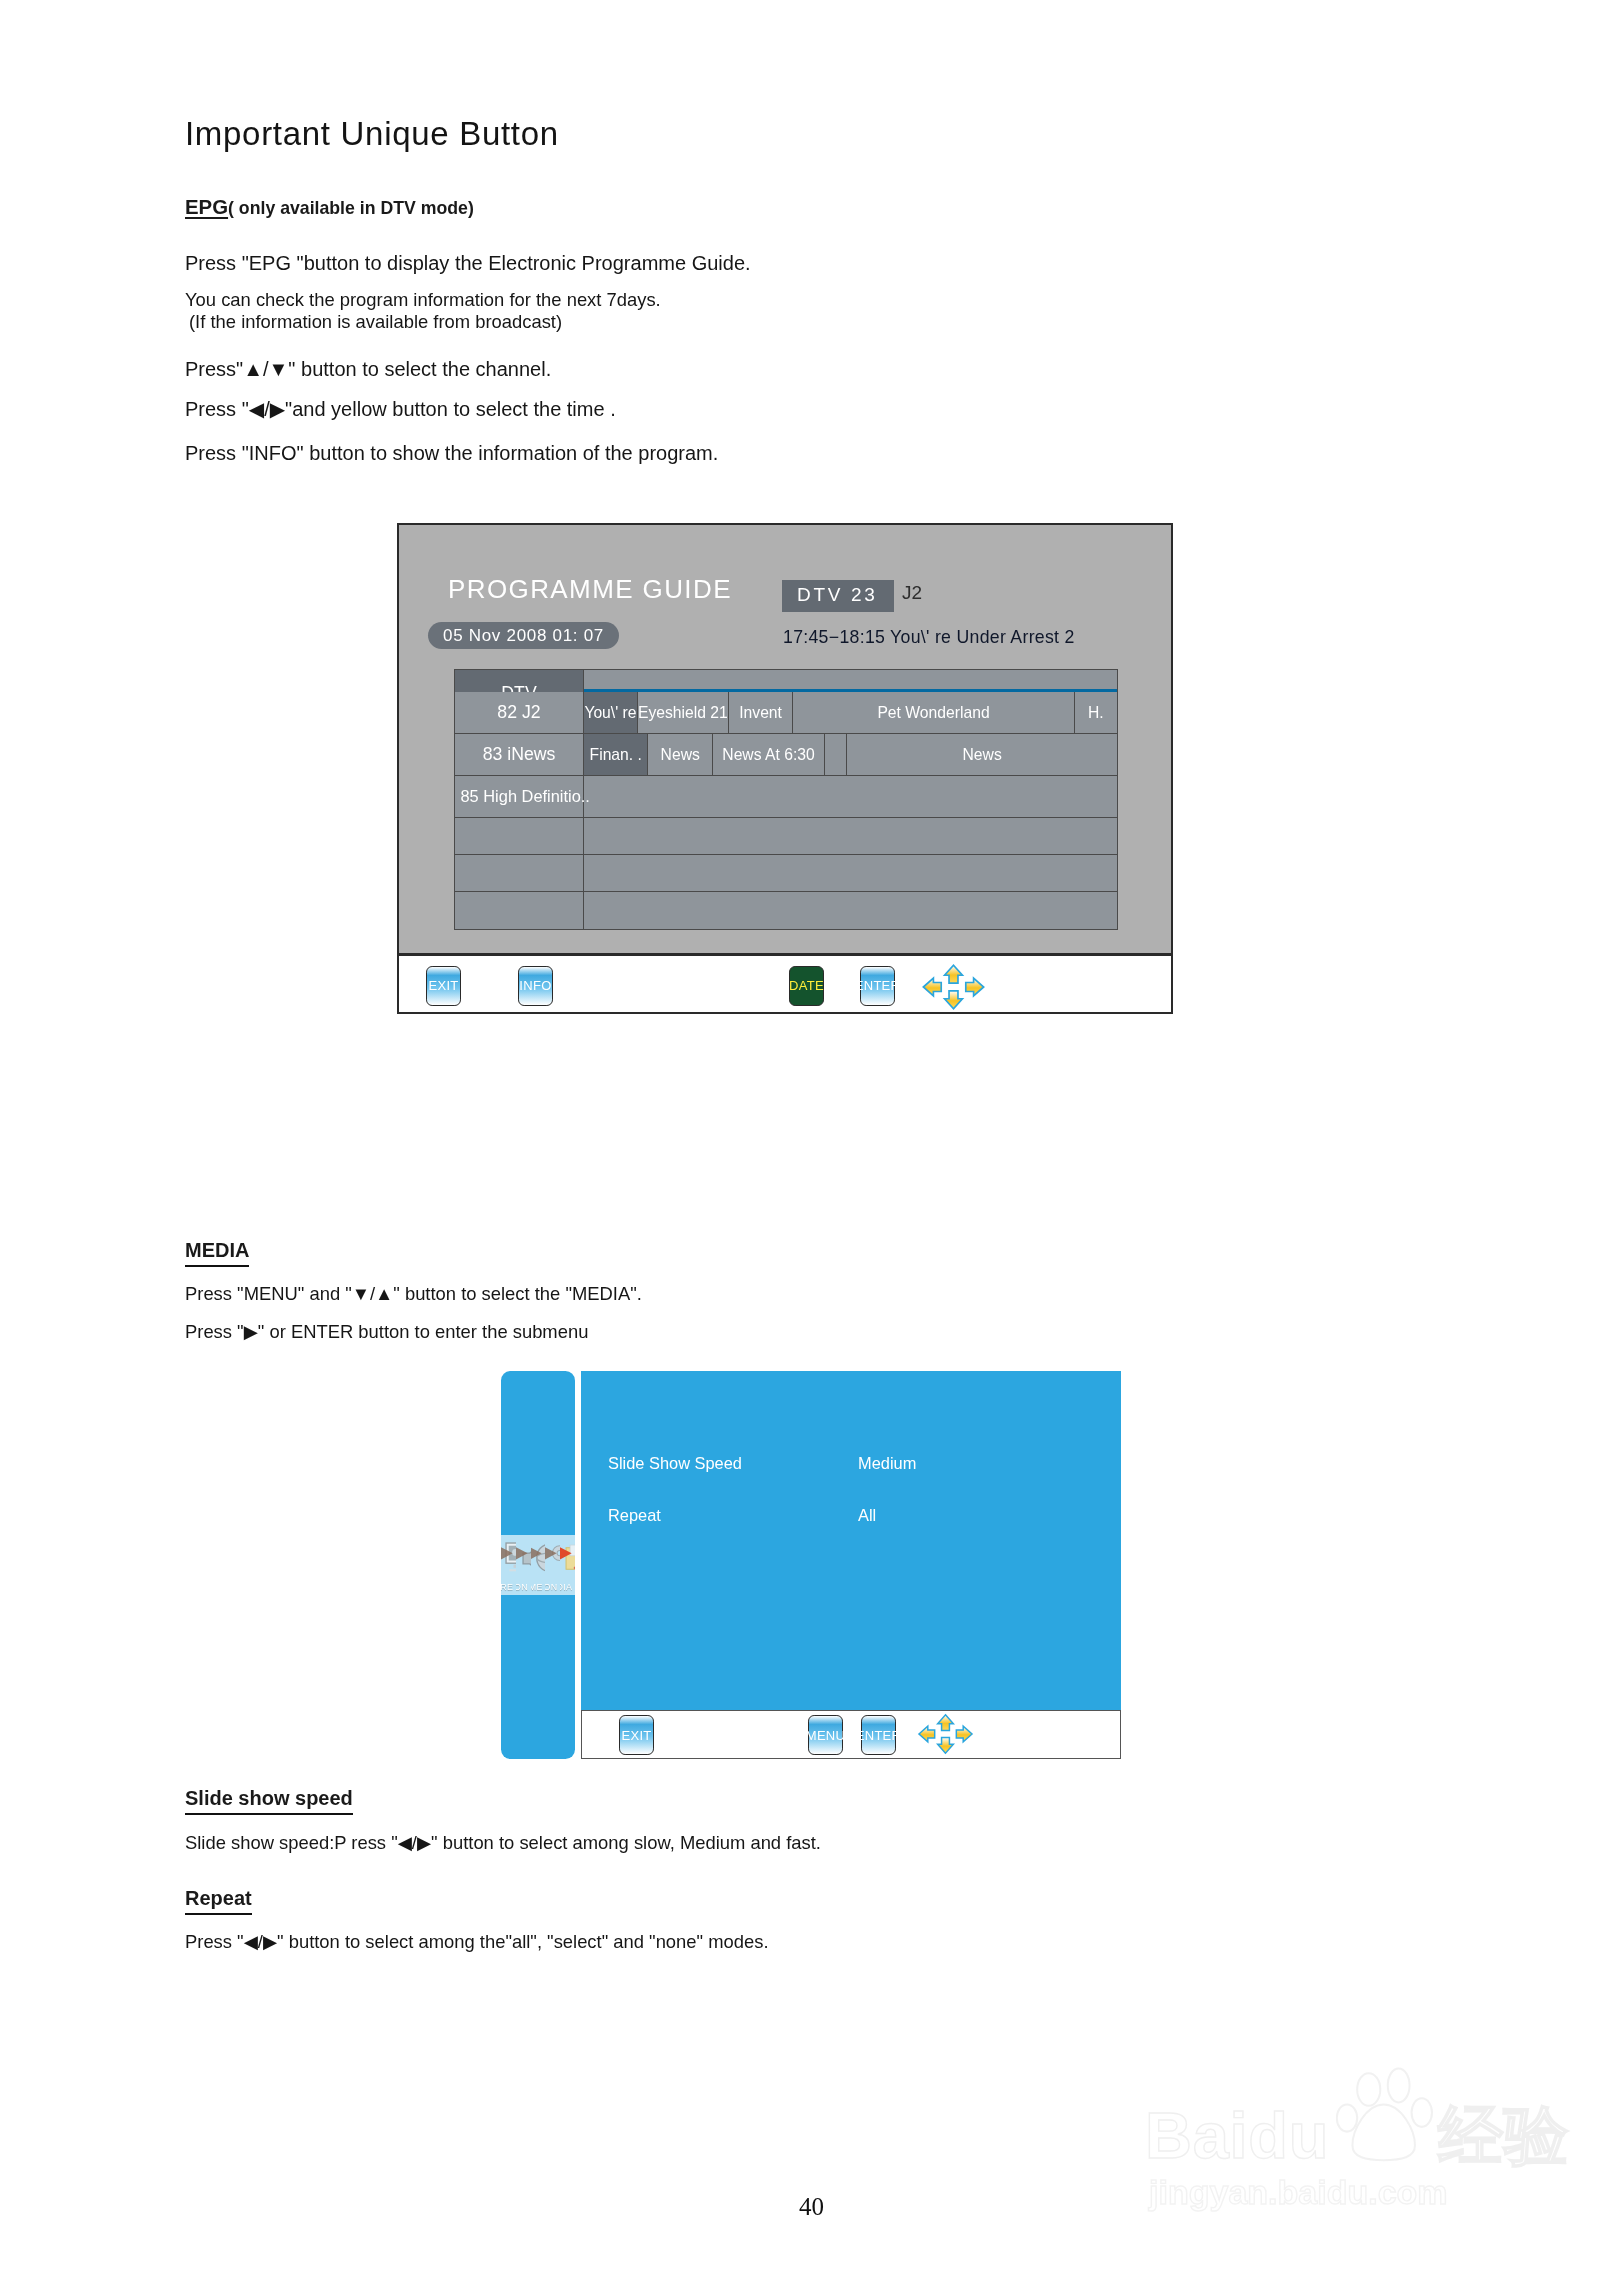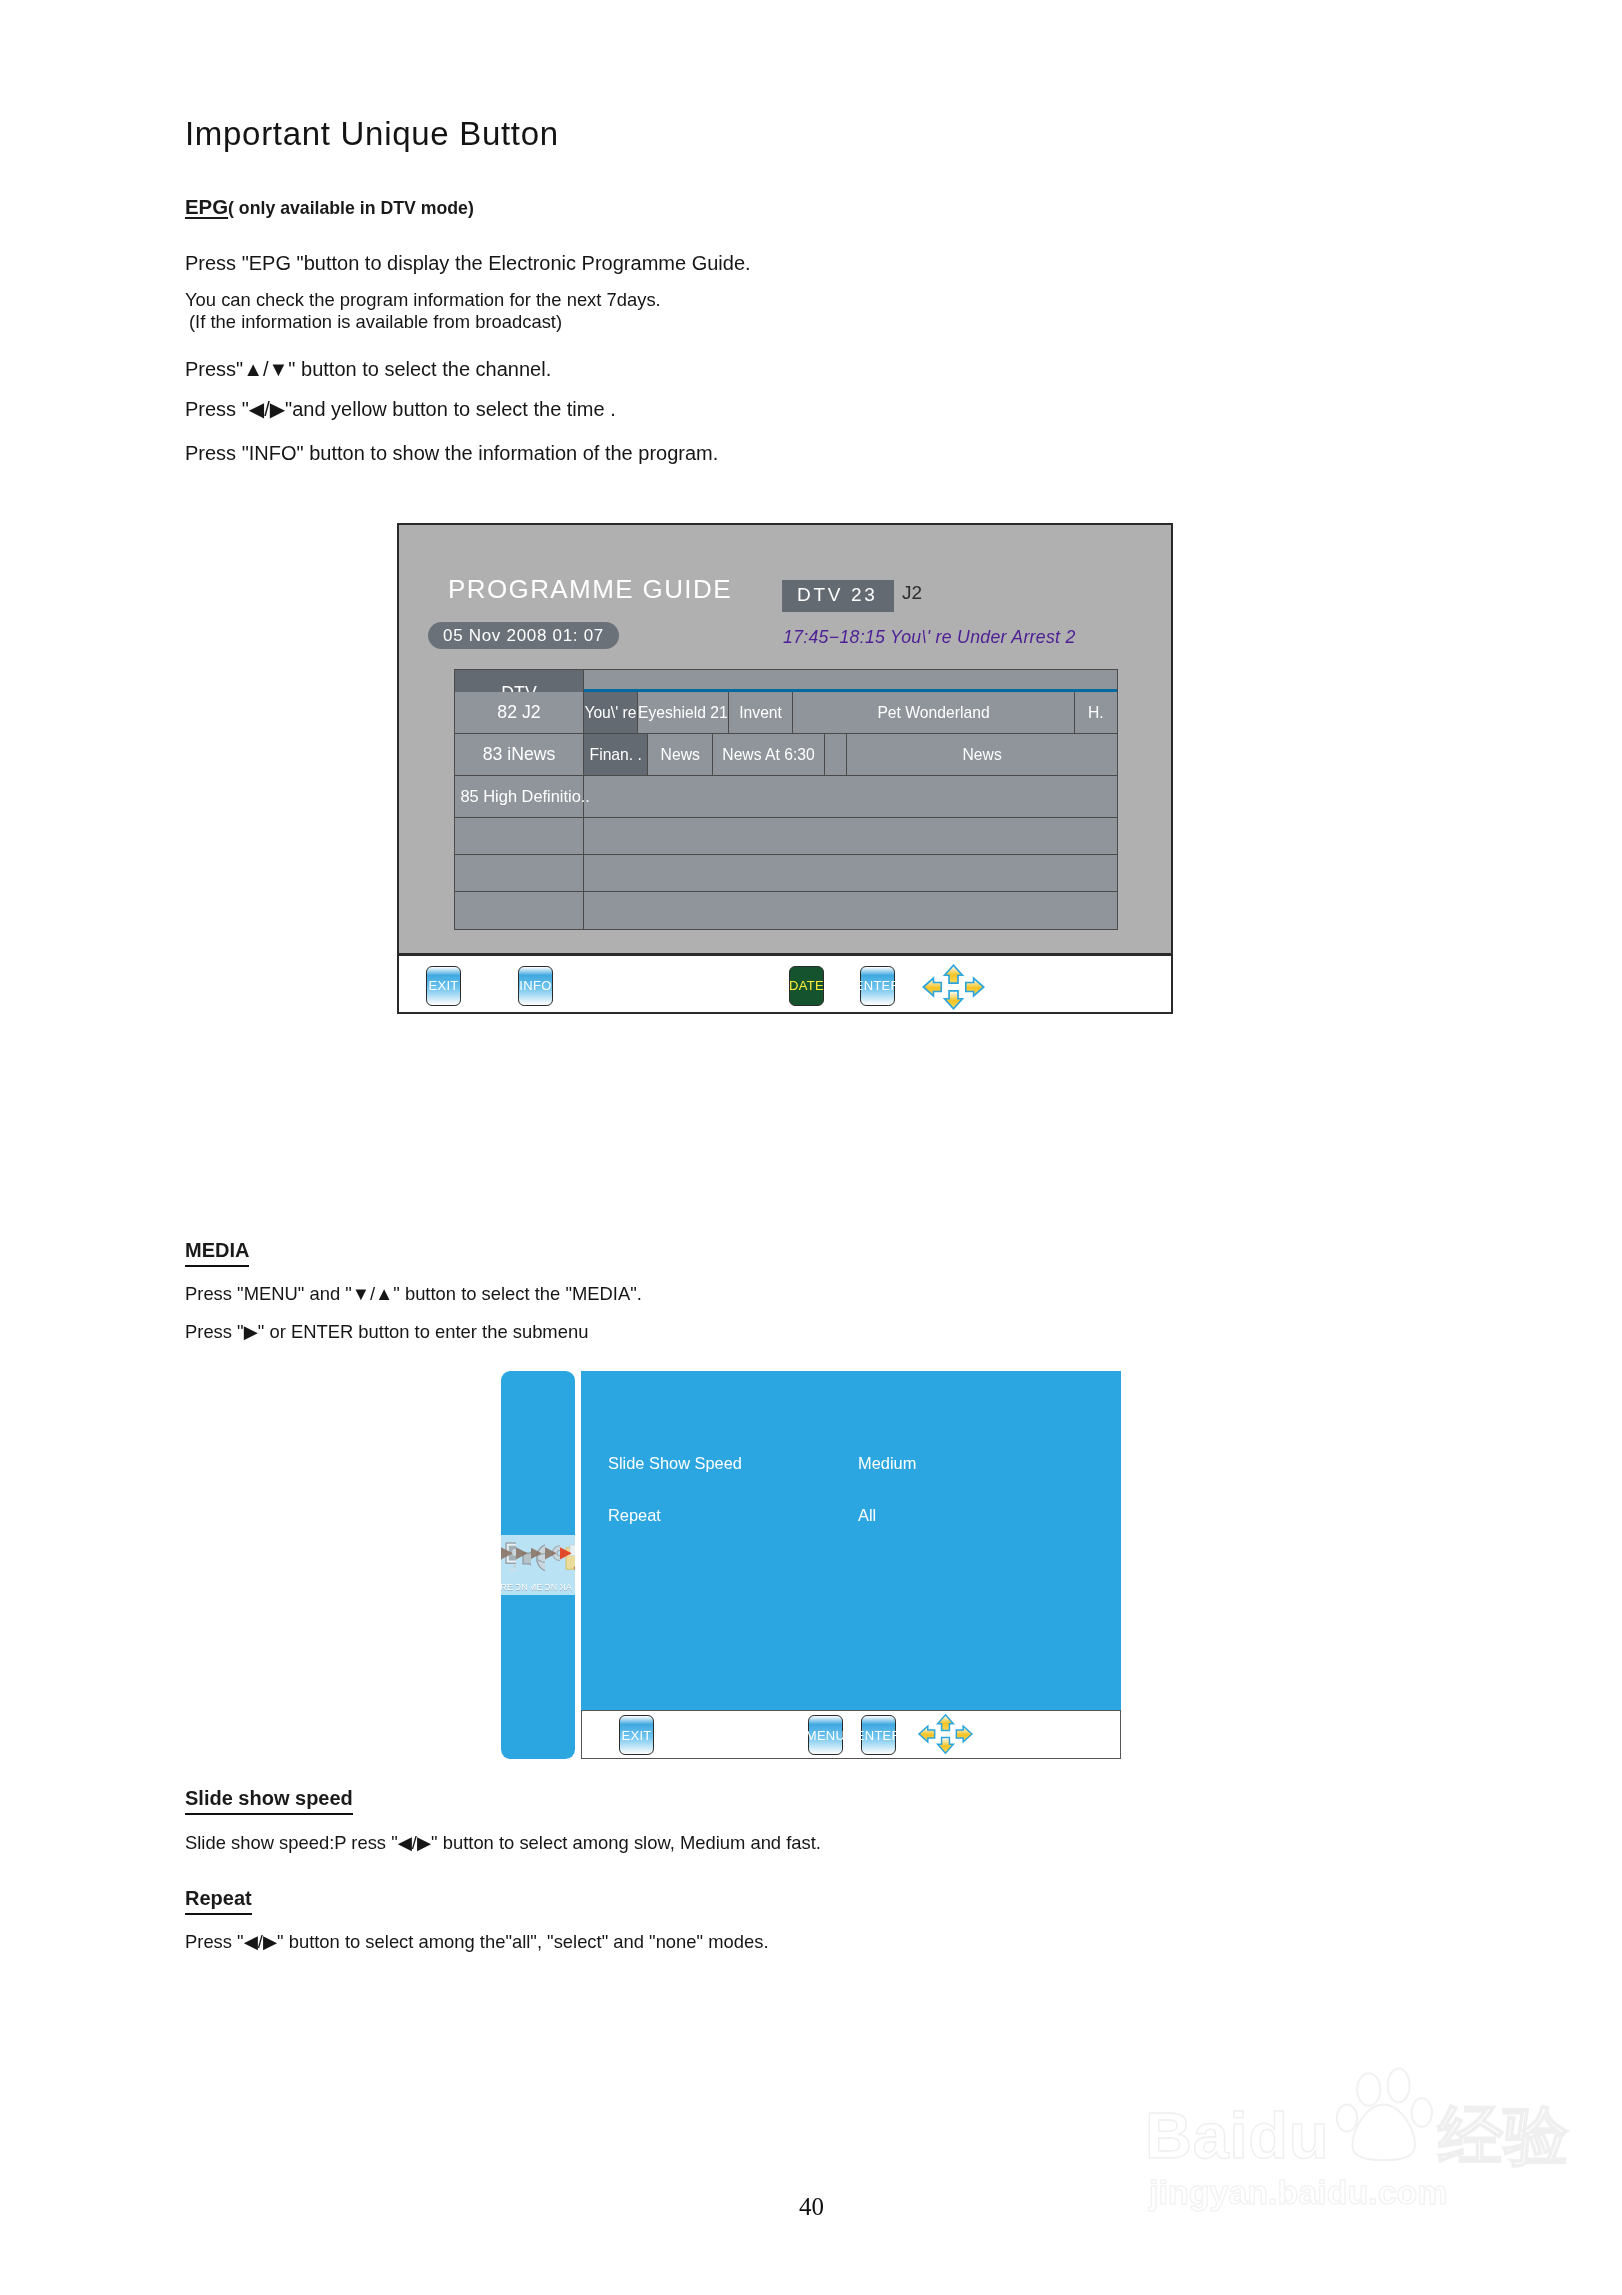--- a/index.html
+++ b/index.html
@@ -146,25 +146,24 @@
     left: 503px;
     top: 57px;
     color: #2e2e2e;
     font-size: 19px;
     white-space: nowrap;
   }
   .epg-nowline {
     position: absolute;
     left: 384px;
     top: 102px;
-    color: #4c1d95;
+    color: #0f172a;
     font-size: 17.7px;
     white-space: nowrap;
     letter-spacing: 0.3px;
-    font-style: italic;
   }
 
   
   .epg-grid {
     position: absolute;
     left: 55px;
     top: 144px;
     width: 664px;
     border: 1.4px solid #4a4a4a;
     box-sizing: border-box;

